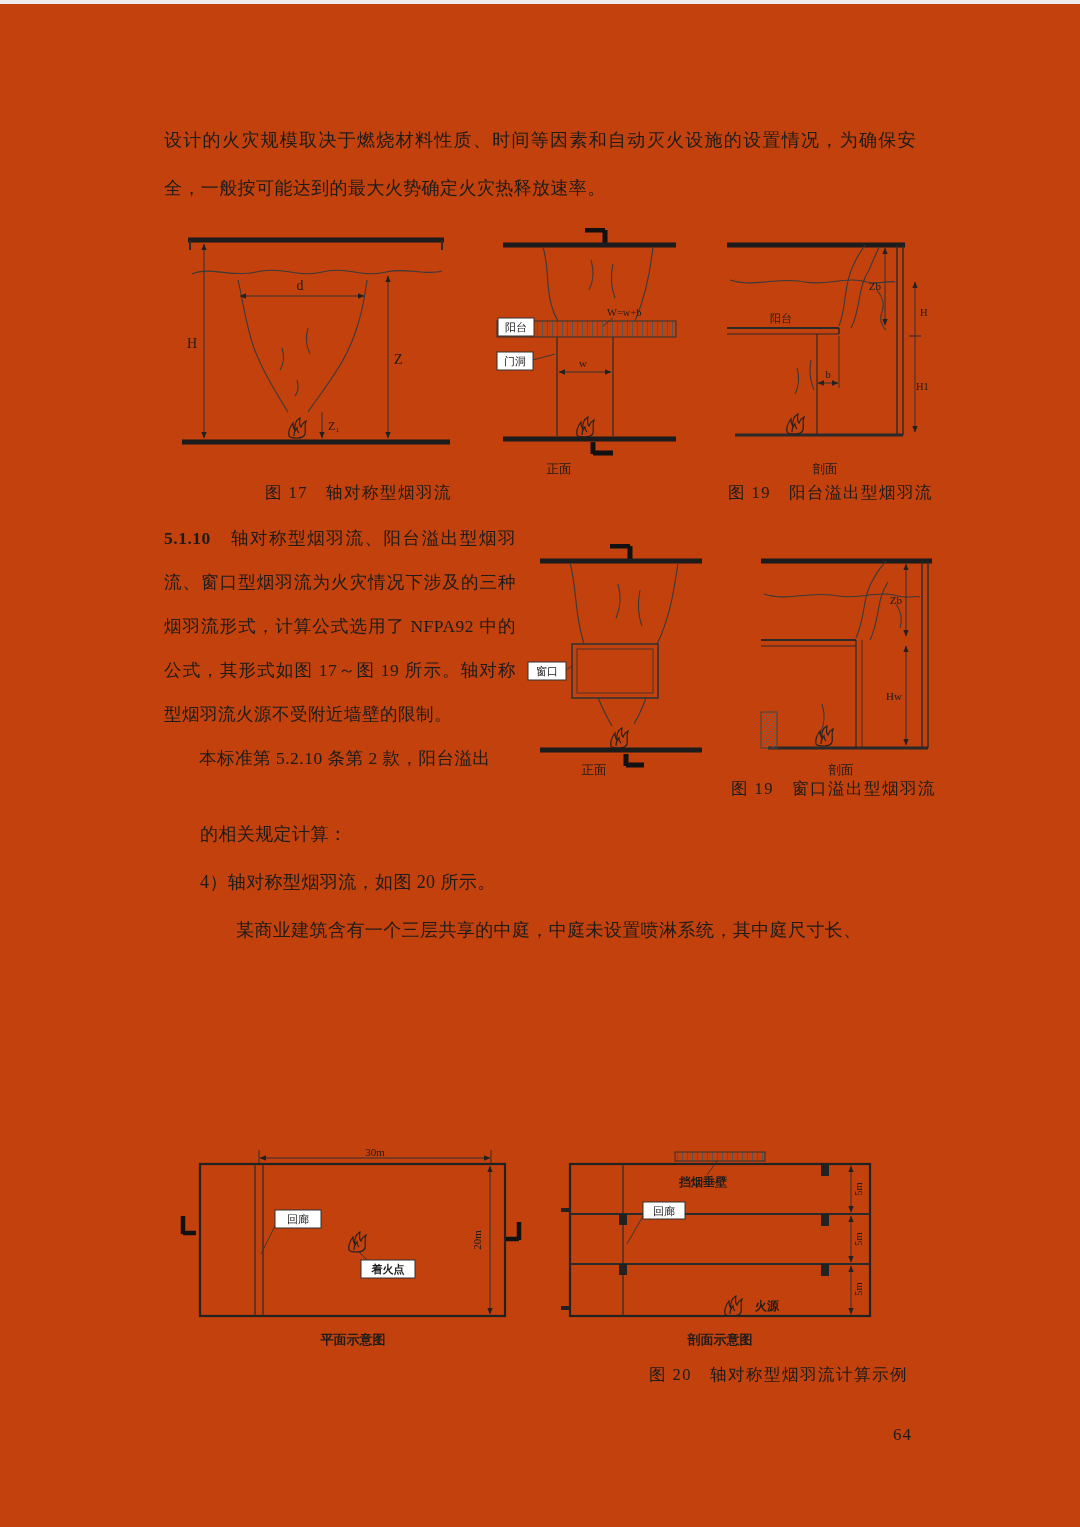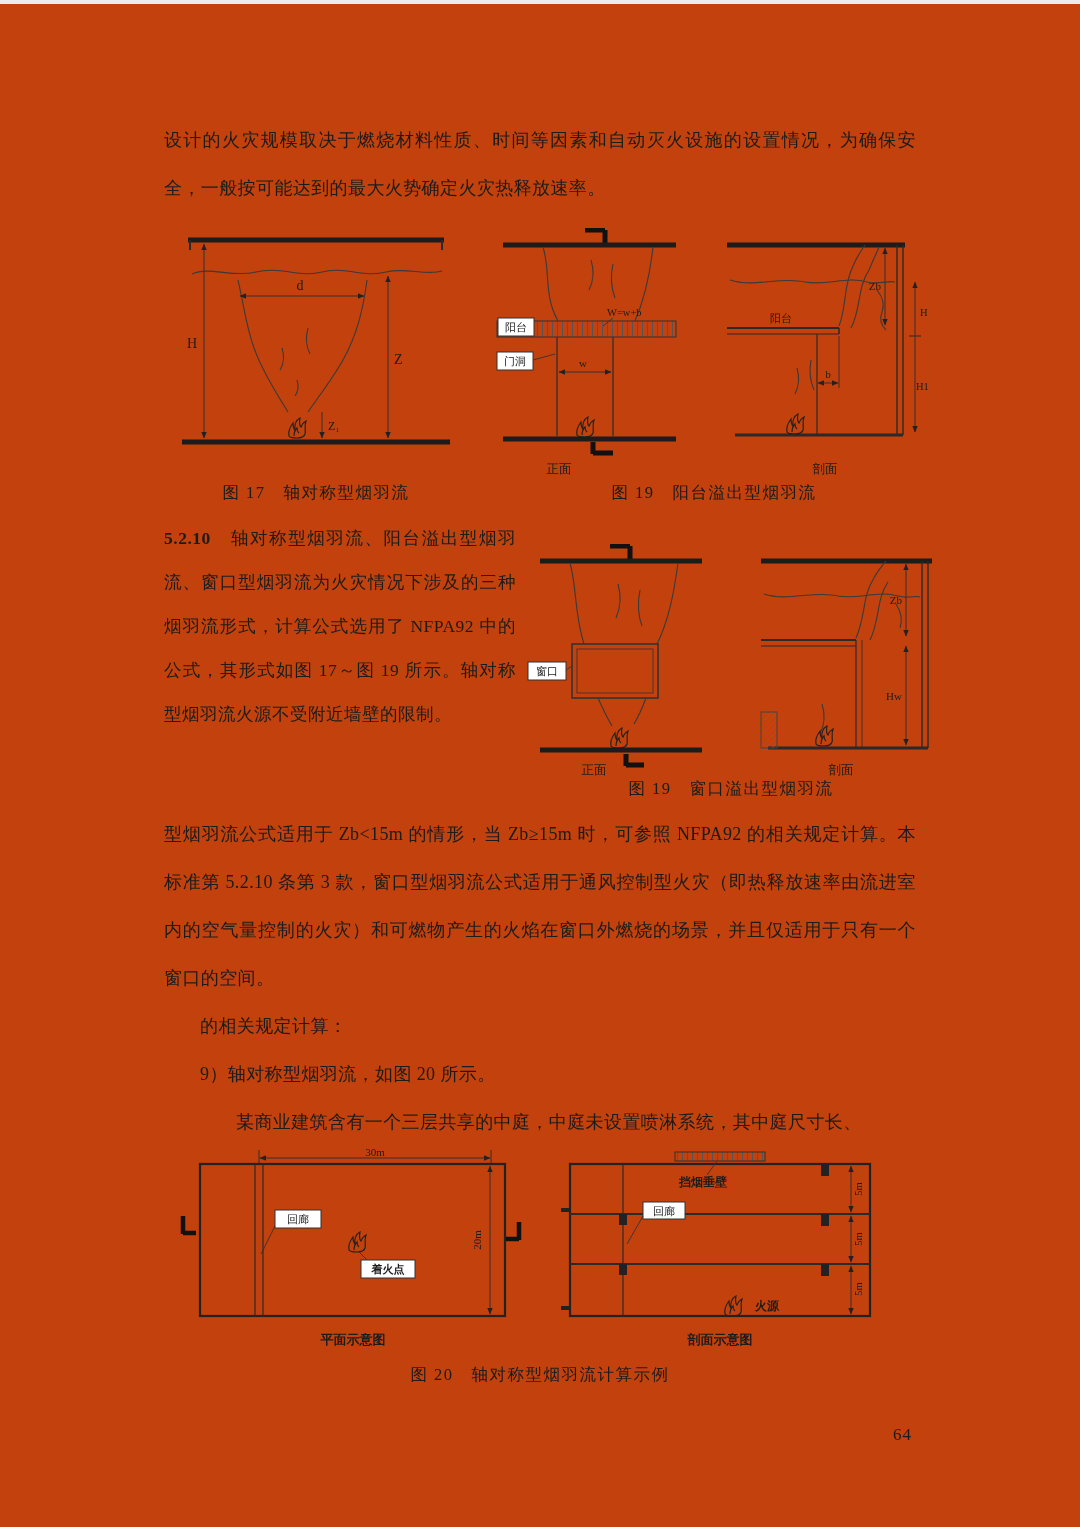--- a/index.html
+++ b/index.html
@@ -8,21 +8,21 @@
     position:relative; width:1080px; height:1527px; margin:4px auto;
     background:#c2410c; color:#1c1c1c;
     font-family:"Liberation Serif","DejaVu Serif",serif;
     overflow:hidden;
   }
   .abs { position:absolute; }
   .body-text { font-size:18px; line-height:48px; text-align:justify; letter-spacing:0.4px; margin:0; }
   .indent2 { text-indent:2em; }
   .indent4 { text-indent:4em; }
   .col-text { font-size:17.5px; line-height:44px; text-align:justify; letter-spacing:0.5px; margin:0; }
-  .fig-caption { font-size:16.5px; text-align:center; margin-top:2px; letter-spacing:1.5px;font-family:Liberation Serif, serif; }
+  .fig-caption { font-size:16.5px; text-align:right; margin-top:2px; letter-spacing:1.5px;font-family:Liberation Serif, serif; }
   .bold { font-weight:bold; }
   svg { display:block; }
   svg text { font-family:"Liberation Serif","DejaVu Serif",serif; fill:#1c1c1c; }
   .thick { stroke:#1c1c1c; stroke-width:5; }
   .ln { stroke:#2a2a2a; }
   .dim { stroke:#333; stroke-width:1; }
   .lead { stroke:#333; stroke-width:0.9; fill:none; }
   .curve { stroke:#3a3a3a; stroke-width:1.1; fill:none; }
   .lblbox { fill:#fff; stroke:#333; stroke-width:1; }
   .pagenum { font-size:17px; letter-spacing:1px; }
@@ -131,21 +131,22 @@
         <text x="333" y="150" font-size="10.5" text-anchor="middle">b</text>
         <use href="#flame-glyph" transform="translate(300,204)"></use>
         <text x="330" y="245" font-size="12.5" text-anchor="middle">剖面</text>
       </svg>
       <figcaption class="fig-caption">图 19　阳台溢出型烟羽流</figcaption>
     </figure>
   </div>
 
   <div class="abs" style="left:164px; top:512px; width:775px; height:298px;">
     <div class="abs" style="left:0; top:0; width:352px;">
-      <p class="col-text"><b class="bold">5.2.10</b><span>　轴对称型烟羽流、阳台溢出型烟羽流、窗口型烟羽流为火灾情况下涉及的三种烟羽流形式，计算公式选用了 NFPA92 中的公式，其形式如图 17～图 19 所示。轴对称型烟羽流火源不受附近墙壁的限制。</span></p>
+      <p class="col-text"><b class="bold">5.1.10</b><span>　轴对称型烟羽流、阳台溢出型烟羽流、窗口型烟羽流为火灾情况下涉及的三种烟羽流形式，计算公式选用了 NFPA92 中的公式，其形式如图 17～图 19 所示。轴对称型烟羽流火源不受附近墙壁的限制。</span></p>
+      <p class="col-text indent2">本标准第 5.2.10 条第 2 款，阳台溢出</p>
     </div>
 
     <figure class="abs" style="left:362px; top:28px; width:410px; margin:0;">
       <svg width="410" height="232" viewBox="0 0 410 232">
 
         <path d="M104,2 v13 M104,2 h-20" stroke="#111" stroke-width="5" fill="none"></path>
         <line class="thick" x1="14" y1="17" x2="176" y2="17"></line>
         <path class="curve" d="M44,19 C51,44 48,68 58,100"></path>
         <path class="curve" d="M152,19 C148,48 143,76 131,100"></path>
         <path class="curve" d="M92,40 q5,18 -2,34"></path>
@@ -181,23 +182,22 @@
         <line class="dim" x1="380" y1="102" x2="380" y2="201" marker-start="url(#arr)" marker-end="url(#arr)"></line>
         <text x="376" y="156" font-size="11" text-anchor="end">Hw</text>
         <use href="#flame-glyph" transform="translate(298,200)"></use>
         <text x="315" y="230" font-size="12.5" text-anchor="middle">剖面</text>
       </svg>
       <figcaption class="fig-caption">图 19　窗口溢出型烟羽流</figcaption>
     </figure>
   </div>
 
   <div class="abs" style="left:164px; top:806px; width:752px;">
-    <p class="body-text">型烟羽流公式适用于 Zb&lt;15m 的情形，当 Zb≥15m 时，可参照 NFPA92 的相关规定计算。本标准第 5.2.10 条第 3 款，窗口型烟羽流公式适用于通风控制型火灾（即热释放速率由流进室内的空气量控制的火灾）和可燃物产生的火焰在窗口外燃烧的场景，并且仅适用于只有一个窗口的空间。</p>
     <p class="body-text indent2">的相关规定计算：</p>
-    <p class="body-text indent2">9）轴对称型烟羽流，如图 20 所示。</p>
+    <p class="body-text indent2">4）轴对称型烟羽流，如图 20 所示。</p>
     <p class="body-text indent4">某商业建筑含有一个三层共享的中庭，中庭未设置喷淋系统，其中庭尺寸长、</p>
   </div>
 
   <figure class="abs" style="left:172px; top:1144px; width:736px; margin:0;">
     <svg width="730" height="214" viewBox="0 0 730 214" style="margin:0 auto;">
 
       <rect x="25" y="16" width="305" height="152" fill="none" stroke="#222" stroke-width="2.2"></rect>
       <line class="ln" x1="80" y1="16" x2="80" y2="168" stroke-width="1.2"></line>
       <line class="ln" x1="88" y1="16" x2="88" y2="168" stroke-width="1.2"></line>
       <path d="M8,68 v18 M8,85 h13" stroke="#111" stroke-width="4.5" fill="none"></path>

